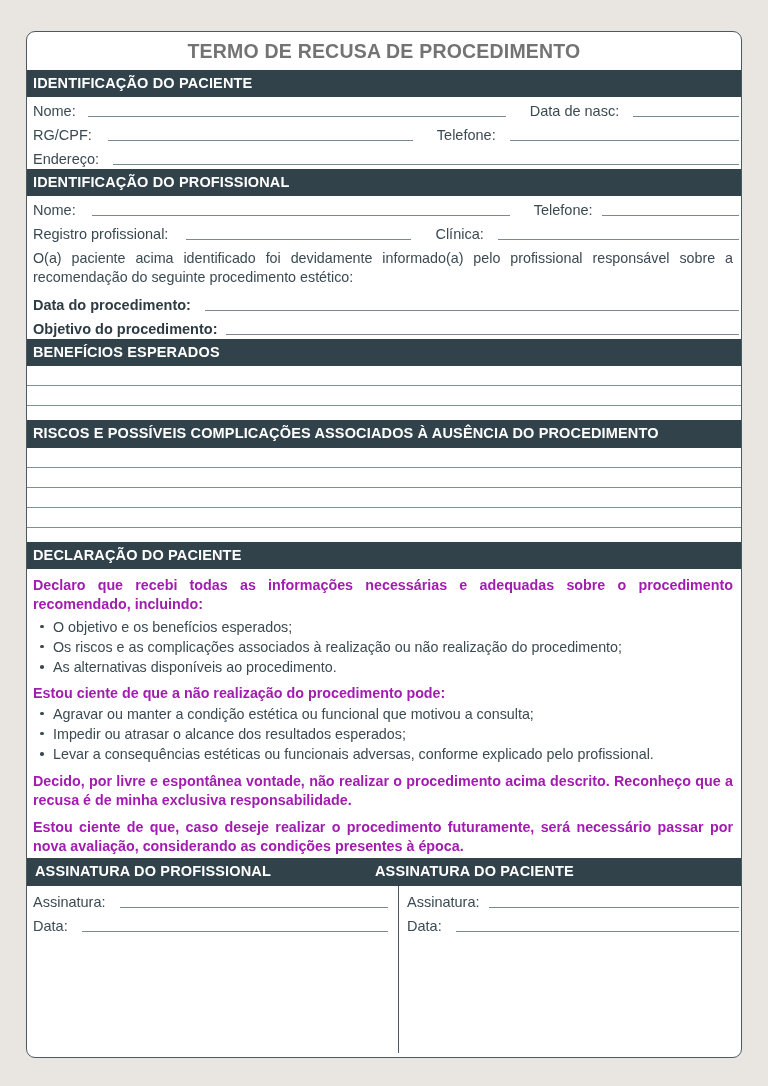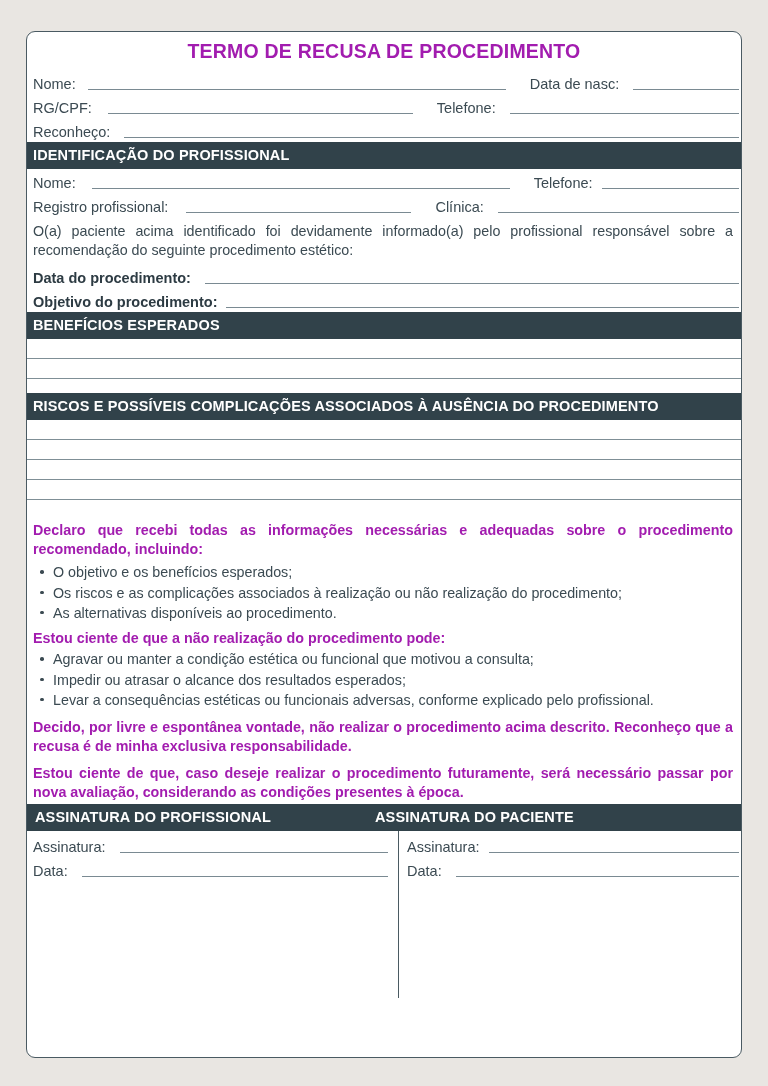--- a/index.html
+++ b/index.html
@@ -28,21 +28,21 @@
   }
 
   
   .doc-title {
     height: 38px;
     line-height: 38px;
     text-align: center;
     font-size: 19.5px;
     font-weight: bold;
     letter-spacing: 0.2px;
-    color: #a21caf;
+    color: #737373;
   }
 
   
   .bar {
     background: #31424a;
     color: #ffffff;
     font-size: 14.5px;
     font-weight: bold;
     letter-spacing: 0.15px;
     padding: 4px 0 5px 6px;
@@ -158,37 +158,38 @@
     padding-left: 2px;
   }
 </style>
 </head>
 <body>
 
 <div class="page">
 
   <div class="doc-title">TERMO DE RECUSA DE PROCEDIMENTO</div>
 
+  <div class="bar">IDENTIFICAÇÃO DO PACIENTE</div>
   <div class="fields">
     <div class="frow tall">
       <span class="flabel">Nome:</span>
       <span class="fline" style="flex:0 0 418px;"></span>
       <span class="spacer-sm"></span>
       <span class="flabel">Data de nasc:</span>
       <span class="fline pad-l"></span>
     </div>
     <div class="frow tall">
       <span class="flabel">RG/CPF:</span>
       <span class="fline" style="flex:0 0 305px; margin-left:8px;"></span>
       <span class="spacer-sm"></span>
       <span class="flabel">Telefone:</span>
       <span class="fline pad-l"></span>
     </div>
     <div class="frow tall">
-      <span class="flabel">Reconheço:</span>
+      <span class="flabel">Endereço:</span>
       <span class="fline pad-l"></span>
     </div>
   </div>
 
   <div class="bar">IDENTIFICAÇÃO DO PROFISSIONAL</div>
   <div class="fields">
     <div class="frow tall">
       <span class="flabel">Nome:</span>
       <span class="fline" style="flex:0 0 418px; margin-left:8px;"></span>
       <span class="spacer-sm"></span>
@@ -225,20 +226,21 @@
 
   <div class="bar">RISCOS E POSSÍVEIS COMPLICAÇÕES ASSOCIADOS À AUSÊNCIA DO PROCEDIMENTO</div>
   <div>
     <div class="blank-line"></div>
     <div class="blank-line"></div>
     <div class="blank-line"></div>
     <div class="blank-line"></div>
     <div class="blank-line last" style="height:14px;"></div>
   </div>
 
+  <div class="bar">DECLARAÇÃO DO PACIENTE</div>
   <div>
     <div class="para bold justify" style="padding-top:7px;">Declaro que recebi todas as informações necessárias e adequadas sobre o procedimento recomendado, incluindo:</div>
     <ul class="bullets">
       <li>O objetivo e os benefícios esperados;</li>
       <li>Os riscos e as complicações associados à realização ou não realização do procedimento;</li>
       <li>As alternativas disponíveis ao procedimento.</li>
     </ul>
     <div class="para bold" style="padding-top:2px; padding-bottom:0;">Estou ciente de que a não realização do procedimento pode:</div>
     <ul class="bullets">
       <li>Agravar ou manter a condição estética ou funcional que motivou a consulta;</li>

